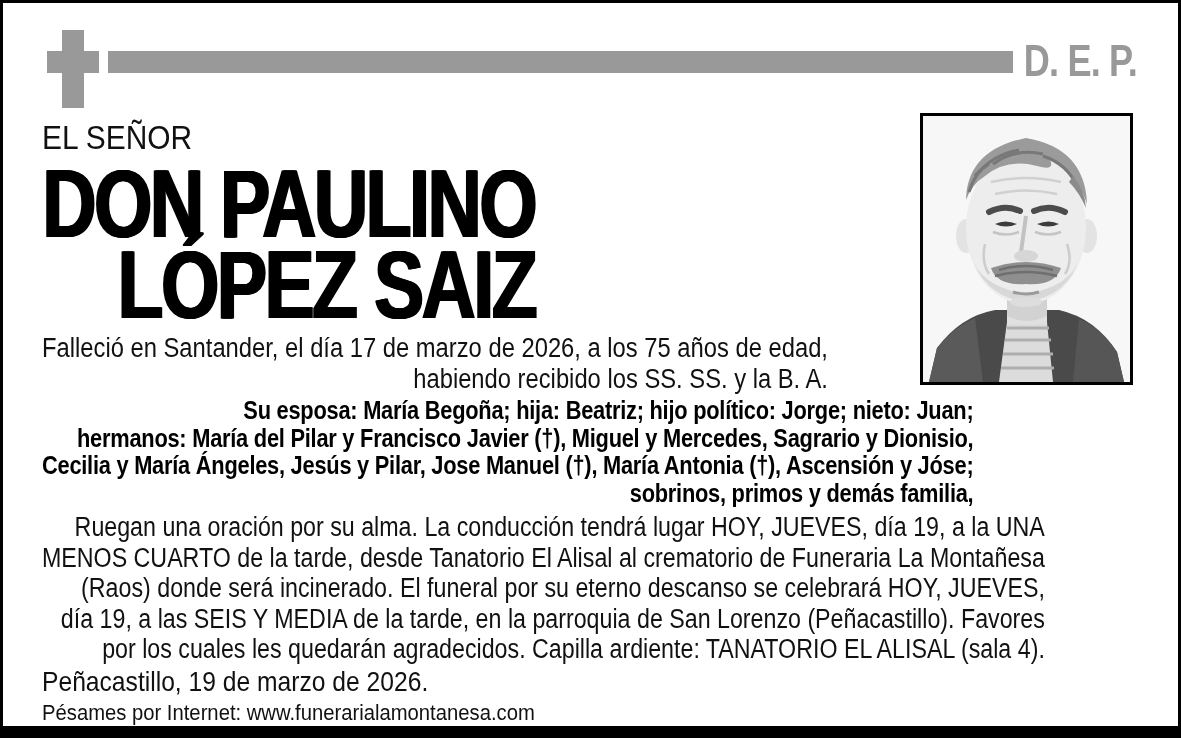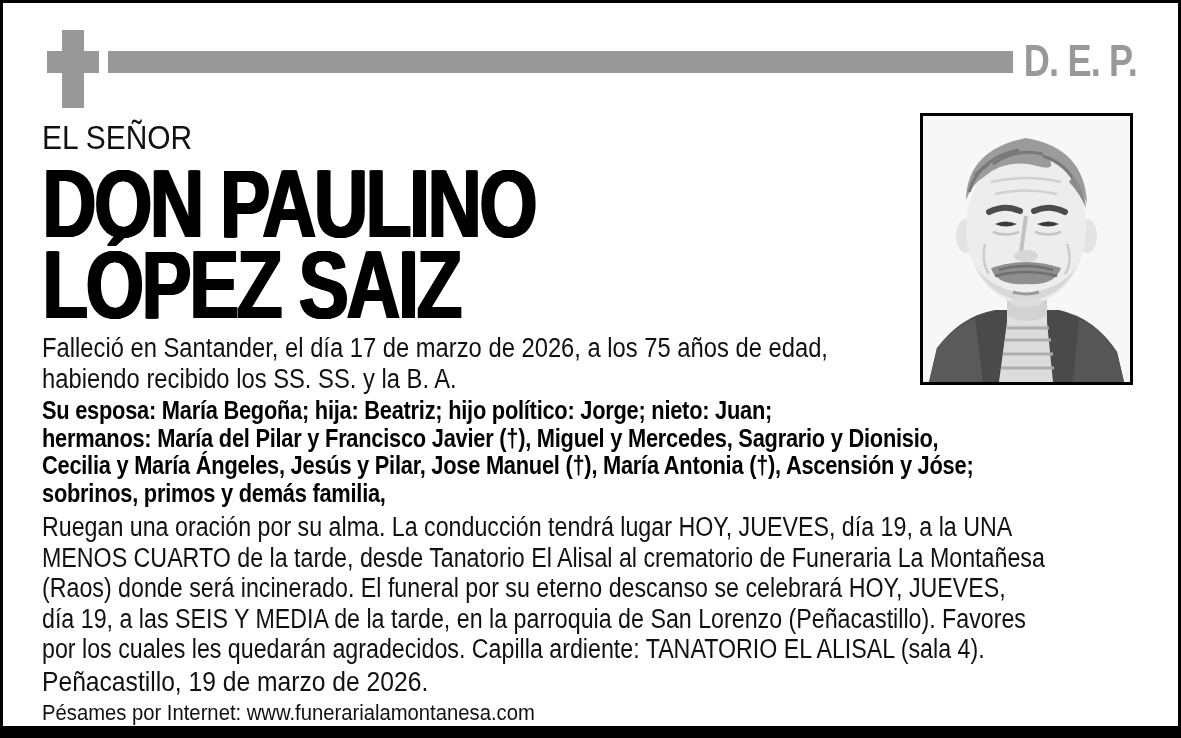--- a/index.html
+++ b/index.html
@@ -3,20 +3,21 @@
 <meta charset="utf-8">
 <style>
   html,body{margin:0;padding:0;background:#ffffff;}
   #card{
     position:relative;
     width:1181px;height:738px;
     background:#ffffff;
     overflow:hidden;
     font-family:"Liberation Sans", sans-serif;
     color:#111;
+    text-align:right;
   }
   
   .rule{position:absolute;background:#000;}
   #rule-top{left:0;top:0;width:1181px;height:3px;}
   #rule-left{left:0;top:0;width:3px;height:738px;}
   #rule-right{right:0;top:0;width:3px;height:738px;}
   #rule-bottom{left:0;bottom:0;width:1181px;height:12px;}
 
   
   #cross{position:absolute;left:0;top:0;}

